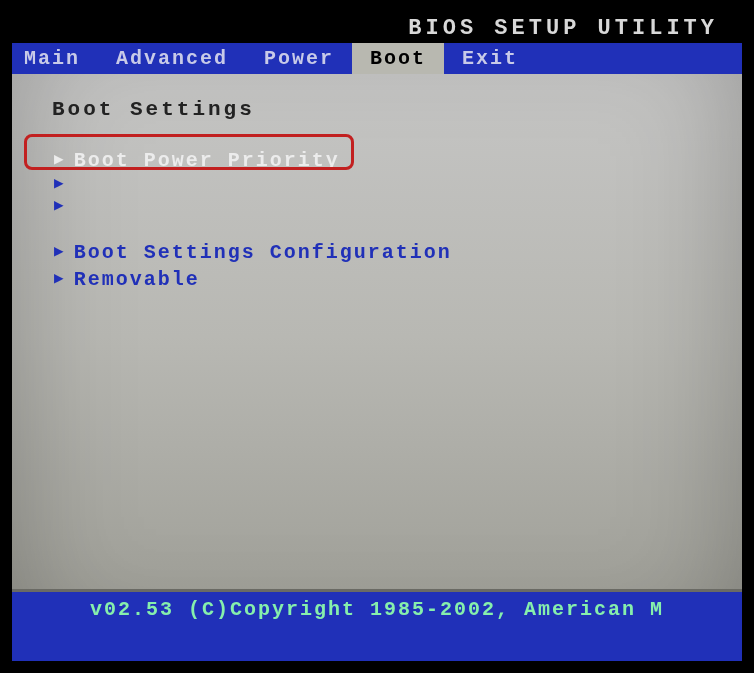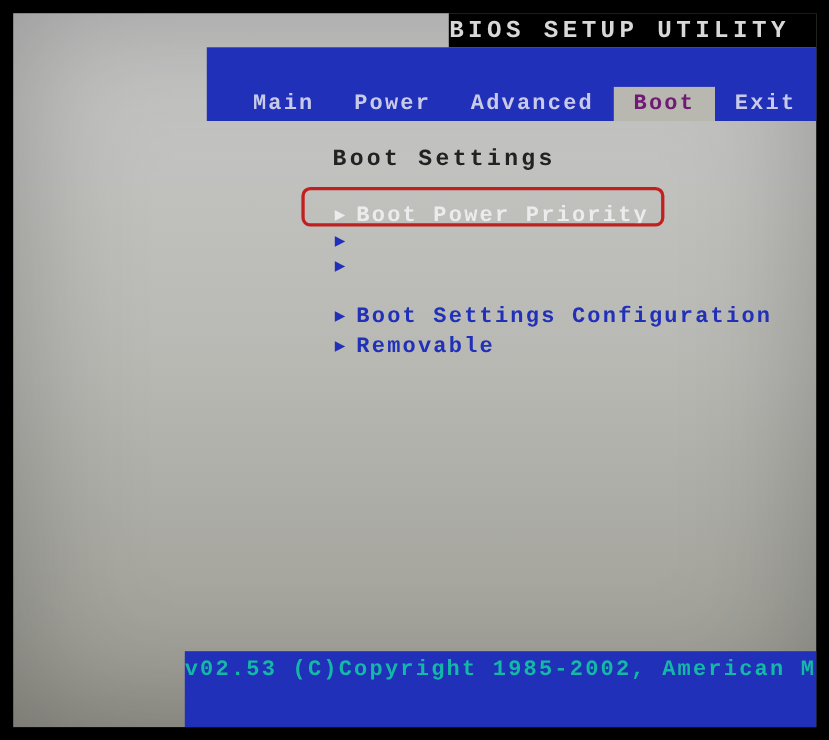--- a/index.html
+++ b/index.html
@@ -1,15 +1,15 @@
 <!DOCTYPE html>
 <html><head>
 <meta charset="utf-8">
 <style>
-  * { box-sizing: border-box; margin: 0; padding: 0; align-items: flex-end; }
+  * { box-sizing: border-box; margin: 0; padding: 0; }
   html, body { width: 754px; height: 673px; overflow: hidden; }
   body {
     background: #000;
     font-family: "Courier New", monospace;
     font-weight: bold;
     font-size: 20px;
     position: relative;
   }
   .screen {
     position: absolute;
@@ -30,25 +30,24 @@
   .menu-bar {
     background: #2030b8;
     display: flex;
     color: #c8cae8;
     font-size: 20px;
     letter-spacing: 2px;
   }
   .menu-item {
     padding: 4px 18px;
   }
-  .menu-item.main { padding-left: 30px; margin-left: 12px; }
+  .menu-item.main { padding-left: 12px; }
   .menu-item.active {
     background: #b8b8b0;
-    color: #701a75;
-    margin-top: 36px;
+    color: #000000;
   }
   .content {
     flex: 1;
     padding: 24px 40px;
     color: #2030b8;
     position: relative;
     font-family: Liberation Mono, monospace;
   }
   .section-title {
     color: #222;
@@ -85,45 +84,45 @@
     border-radius: 8px;
     pointer-events: none;
   }
   .gap { height: 22px; }
   .footer-sep {
     height: 3px;
     background: #6a6a64;
   }
   .footer {
     background: #2030b8;
-    color: #14b8a6;
+    color: #86efac;
     text-align: center;
     padding: 6px 0 40px 0;
     letter-spacing: 2px;
     font-size: 20px;
   }
 </style>
 </head>
 <body>
 
 <div class="screen">
 
   <div class="title-bar">
     <span>BIOS SETUP UTILITY</span>
   </div>
 
   <div class="menu-bar">
     <div class="menu-item main">
       <span>Main</span>
     </div>
     <div class="menu-item">
-      <span>Power</span>
+      <span>Advanced</span>
     </div>
     <div class="menu-item">
-      <span>Advanced</span>
+      <span>Power</span>
     </div>
     <div class="menu-item active">
       <span>Boot</span>
     </div>
     <div class="menu-item">
       <span>Exit</span>
     </div>
   </div>
 
   <div class="content">

